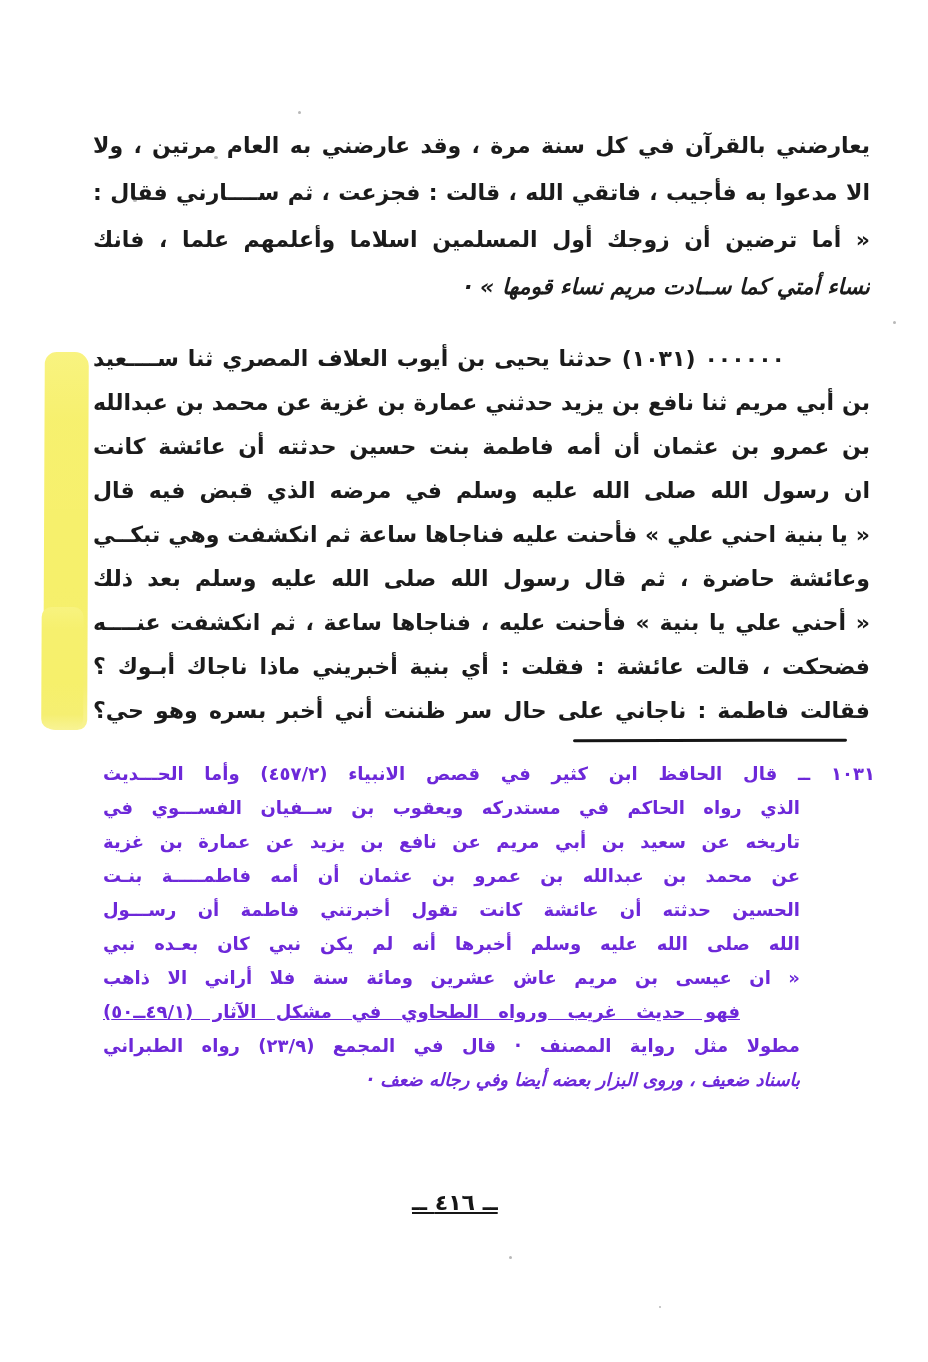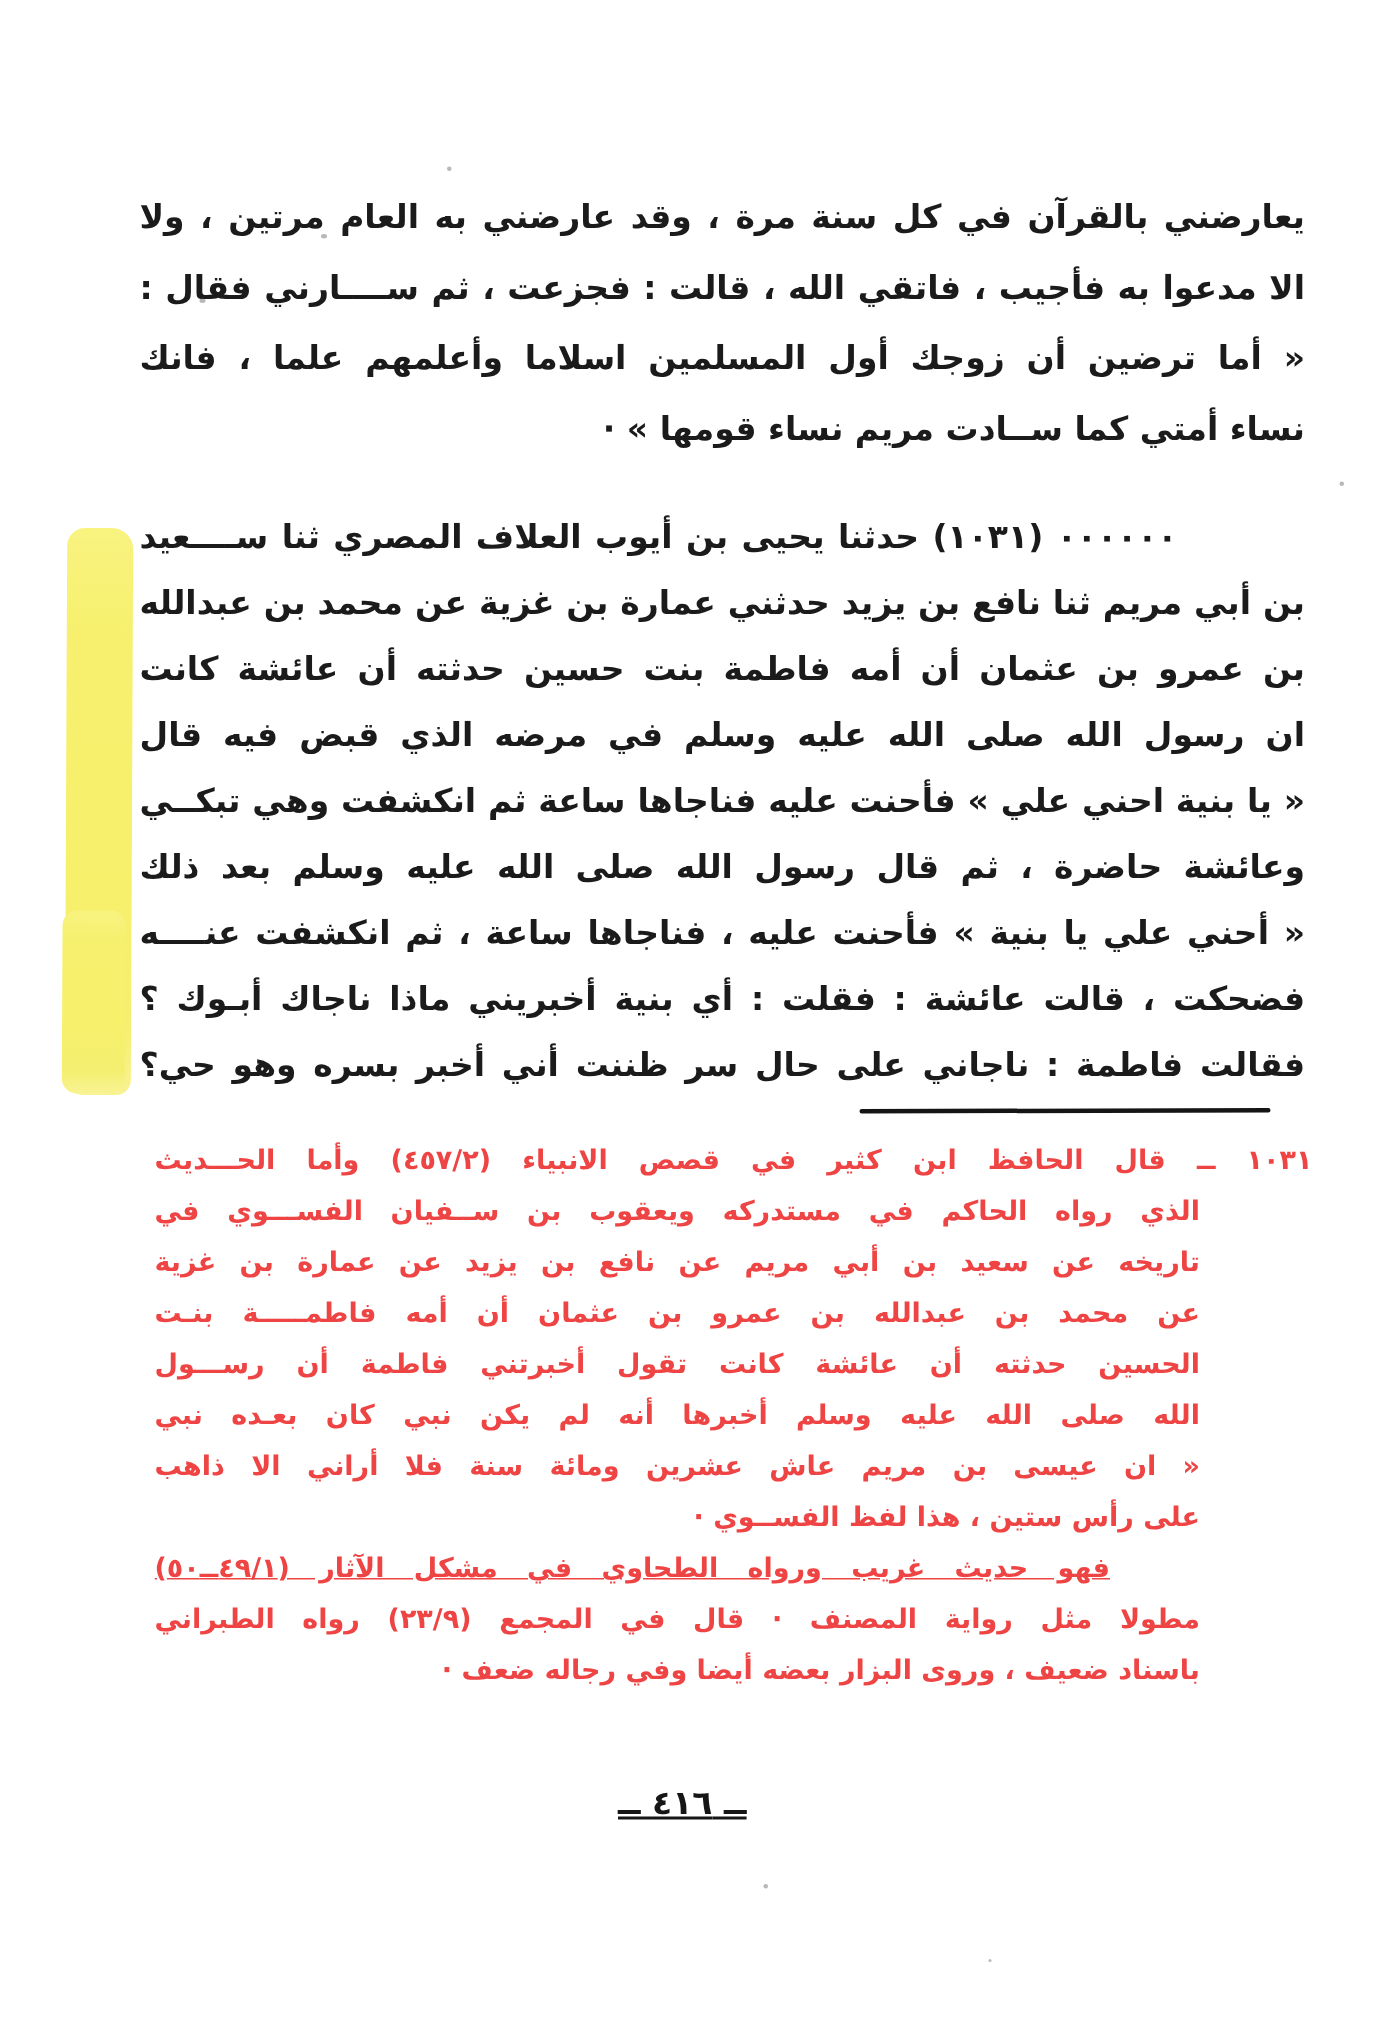--- a/index.html
+++ b/index.html
@@ -7,34 +7,34 @@
     width:928px;height:1362px;position:relative;overflow:hidden;
     background:#ffffff;
     font-family:"DejaVu Sans", sans-serif;
     color:#1b1b1b;
   }
   .rtl{direction:rtl;unicode-bidi:embed;}
   .ln{overflow:hidden;font-weight:700;}
   
   .jl{text-align:justify;text-align-last:justify;}
   
-  .rl{text-align:center;text-align-last:right;}
+  .rl{text-align:center;text-align-last:right;font-style:italic;}
 
   .main-block{position:absolute;right:58px;width:777px;}
   #intro{top:122px;}
   #intro .ln{height:47px;line-height:47px;font-size:22px;}
   #hadith{top:337px;}
   #hadith .ln{height:44px;line-height:44px;font-size:22px;}
   .first-indent{text-indent:85px;}
 
   .fsep{position:absolute;top:739px;left:573px;width:274px;height:3px;
     background:#151515;border-radius:2px;transform:rotate(-0.15deg);}
 
   #footnote{position:absolute;top:757px;right:128px;width:697px;}
-  #footnote .ln{height:34px;line-height:34px;font-size:18px;color:#ef4444;}
+  #footnote .ln{height:34px;line-height:34px;font-size:18px;color:#6d28d9;}
   .fn-first{margin-right:-75px;}
   .fn-indent{text-indent:60px;text-decoration:underline;}
 
   .pagenum{position:absolute;top:1190px;left:412px;
     font-size:22px;font-weight:700;color:#161616;letter-spacing:2px;text-decoration:underline;}
 
   .highlight{position:absolute;left:44px;top:352px;width:44px;height:378px;
     border-radius:12px 14px 10px 12px;
     background:linear-gradient(180deg, #f8f275 0%, #f6ef62 18%, #f6ef5f 62%, #f5ee66 88%, #f8f28a 100%);
     opacity:0.92;
@@ -78,21 +78,20 @@
 <div class="fsep"></div>
 
 <div id="footnote" class="rtl">
   <div class="ln jl fn-first">١٠٣١ ــ قال الحافظ ابن كثير في قصص الانبياء (٤٥٧/٢) وأما الحـــديث</div>
   <div class="ln jl">الذي رواه الحاكم في مستدركه ويعقوب بن ســفيان الفســـوي في</div>
   <div class="ln jl">تاريخه عن سعيد بن أبي مريم عن نافع بن يزيد عن عمارة بن غزية</div>
   <div class="ln jl">عن محمد بن عبدالله بن عمرو بن عثمان أن أمه فاطمـــــة بنـت</div>
   <div class="ln jl">الحسين حدثته أن عائشة كانت تقول أخبرتني فاطمة أن رســـول</div>
   <div class="ln jl">الله صلى الله عليه وسلم أخبرها أنه لم يكن نبي كان بعـده نبي</div>
   <div class="ln jl">« ان عيسى بن مريم عاش عشرين ومائة سنة فلا أراني الا ذاهب</div>
-  <div class="ln rl">على رأس ستين ، هذا لفظ الفســوي ·</div>
   <div class="ln jl fn-indent">فهو حديث غريب ورواه الطحاوي في مشكل الآثار (٤٩/١ــ٥٠)</div>
   <div class="ln jl">مطولا مثل رواية المصنف · قال في المجمع (٢٣/٩) رواه الطبراني</div>
   <div class="ln rl">باسناد ضعيف ، وروى البزار بعضه أيضا وفي رجاله ضعف ·</div>
 </div>
 
 <div class="pagenum rtl">ــ ٤١٦ ــ</div>
 
 <div class="speck s1"></div>
 <div class="speck s2"></div>
 <div class="speck s3"></div>

